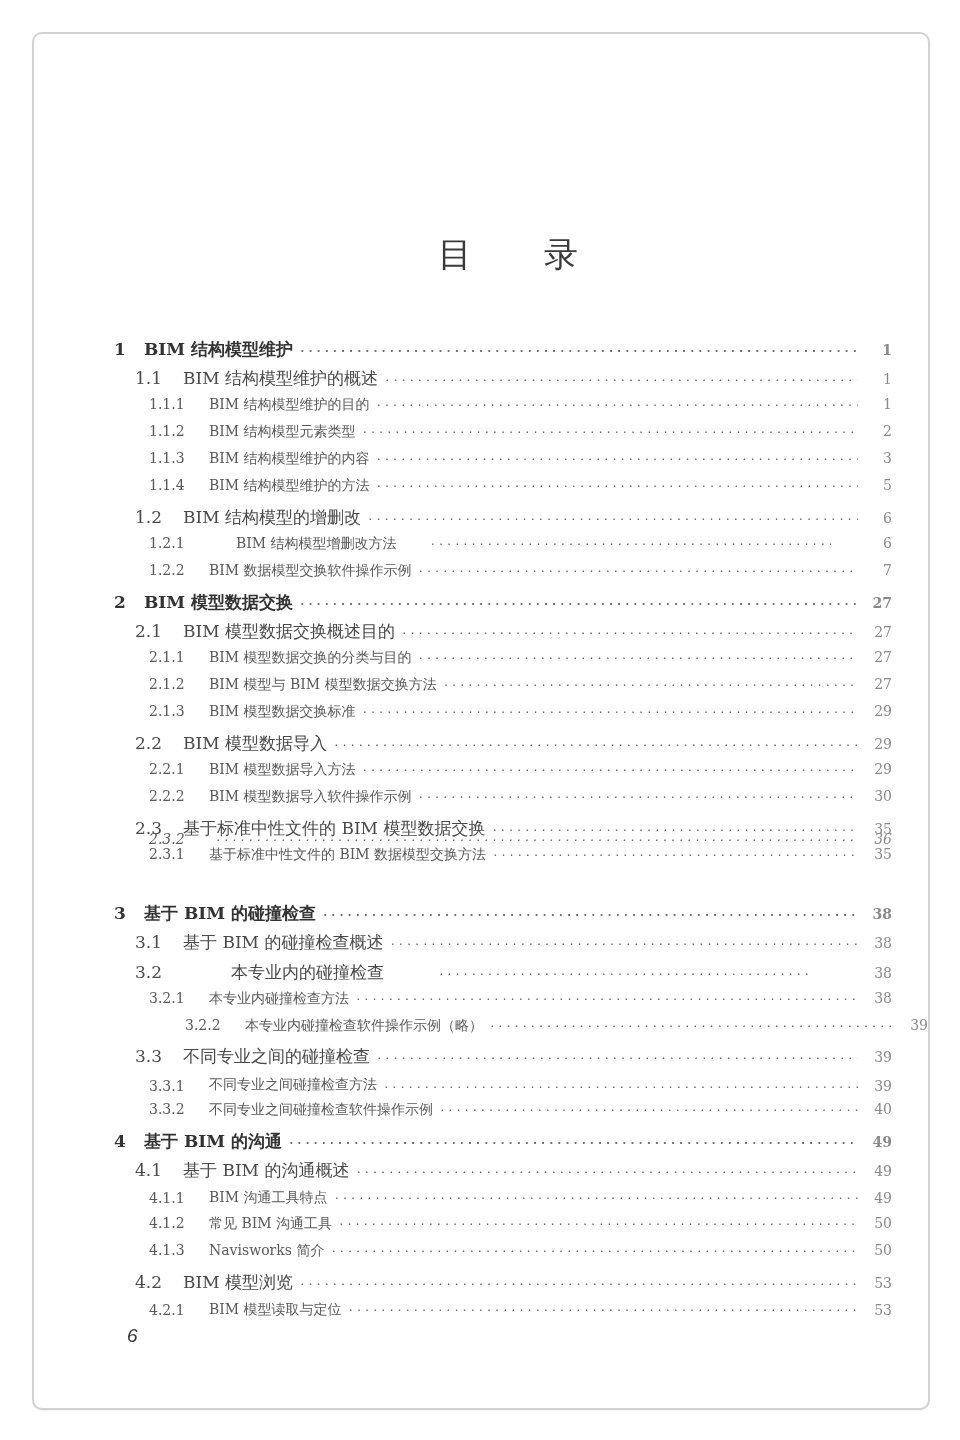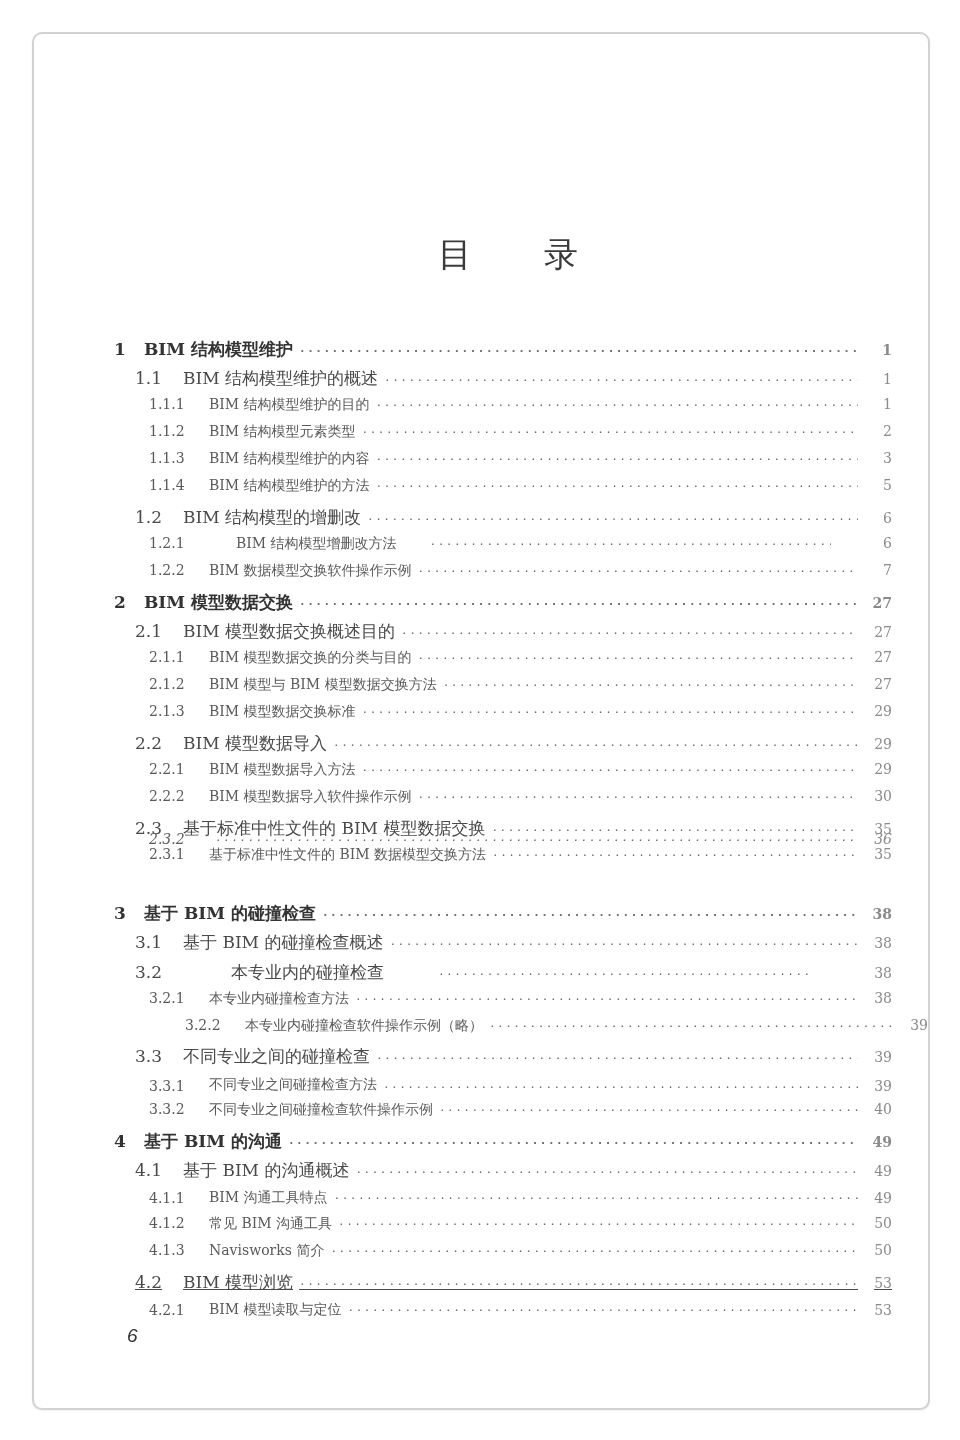--- a/index.html
+++ b/index.html
@@ -247,21 +247,21 @@
       <span class="label">常见 BIM 沟通工具</span>
       <span class="leader"></span>
       <span class="page-no">50</span>
     </div>
     <div class="row lvl3" style="top: 1242px;">
       <span class="num">4.1.3</span>
       <span class="label">Navisworks 简介</span>
       <span class="leader"></span>
       <span class="page-no">50</span>
     </div>
-    <div class="row lvl2" style="top: 1271px; text-decoration: underline;">
+    <div class="row lvl2" style="top: 1271px;">
       <span class="num">4.2</span>
       <span class="label">BIM 模型浏览</span>
       <span class="leader"></span>
       <span class="page-no">53</span>
     </div>
     <div class="row lvl3" style="top: 1300px; align-items: center;">
       <span class="num">4.2.1</span>
       <span class="label">BIM 模型读取与定位</span>
       <span class="leader"></span>
       <span class="page-no">53</span>

